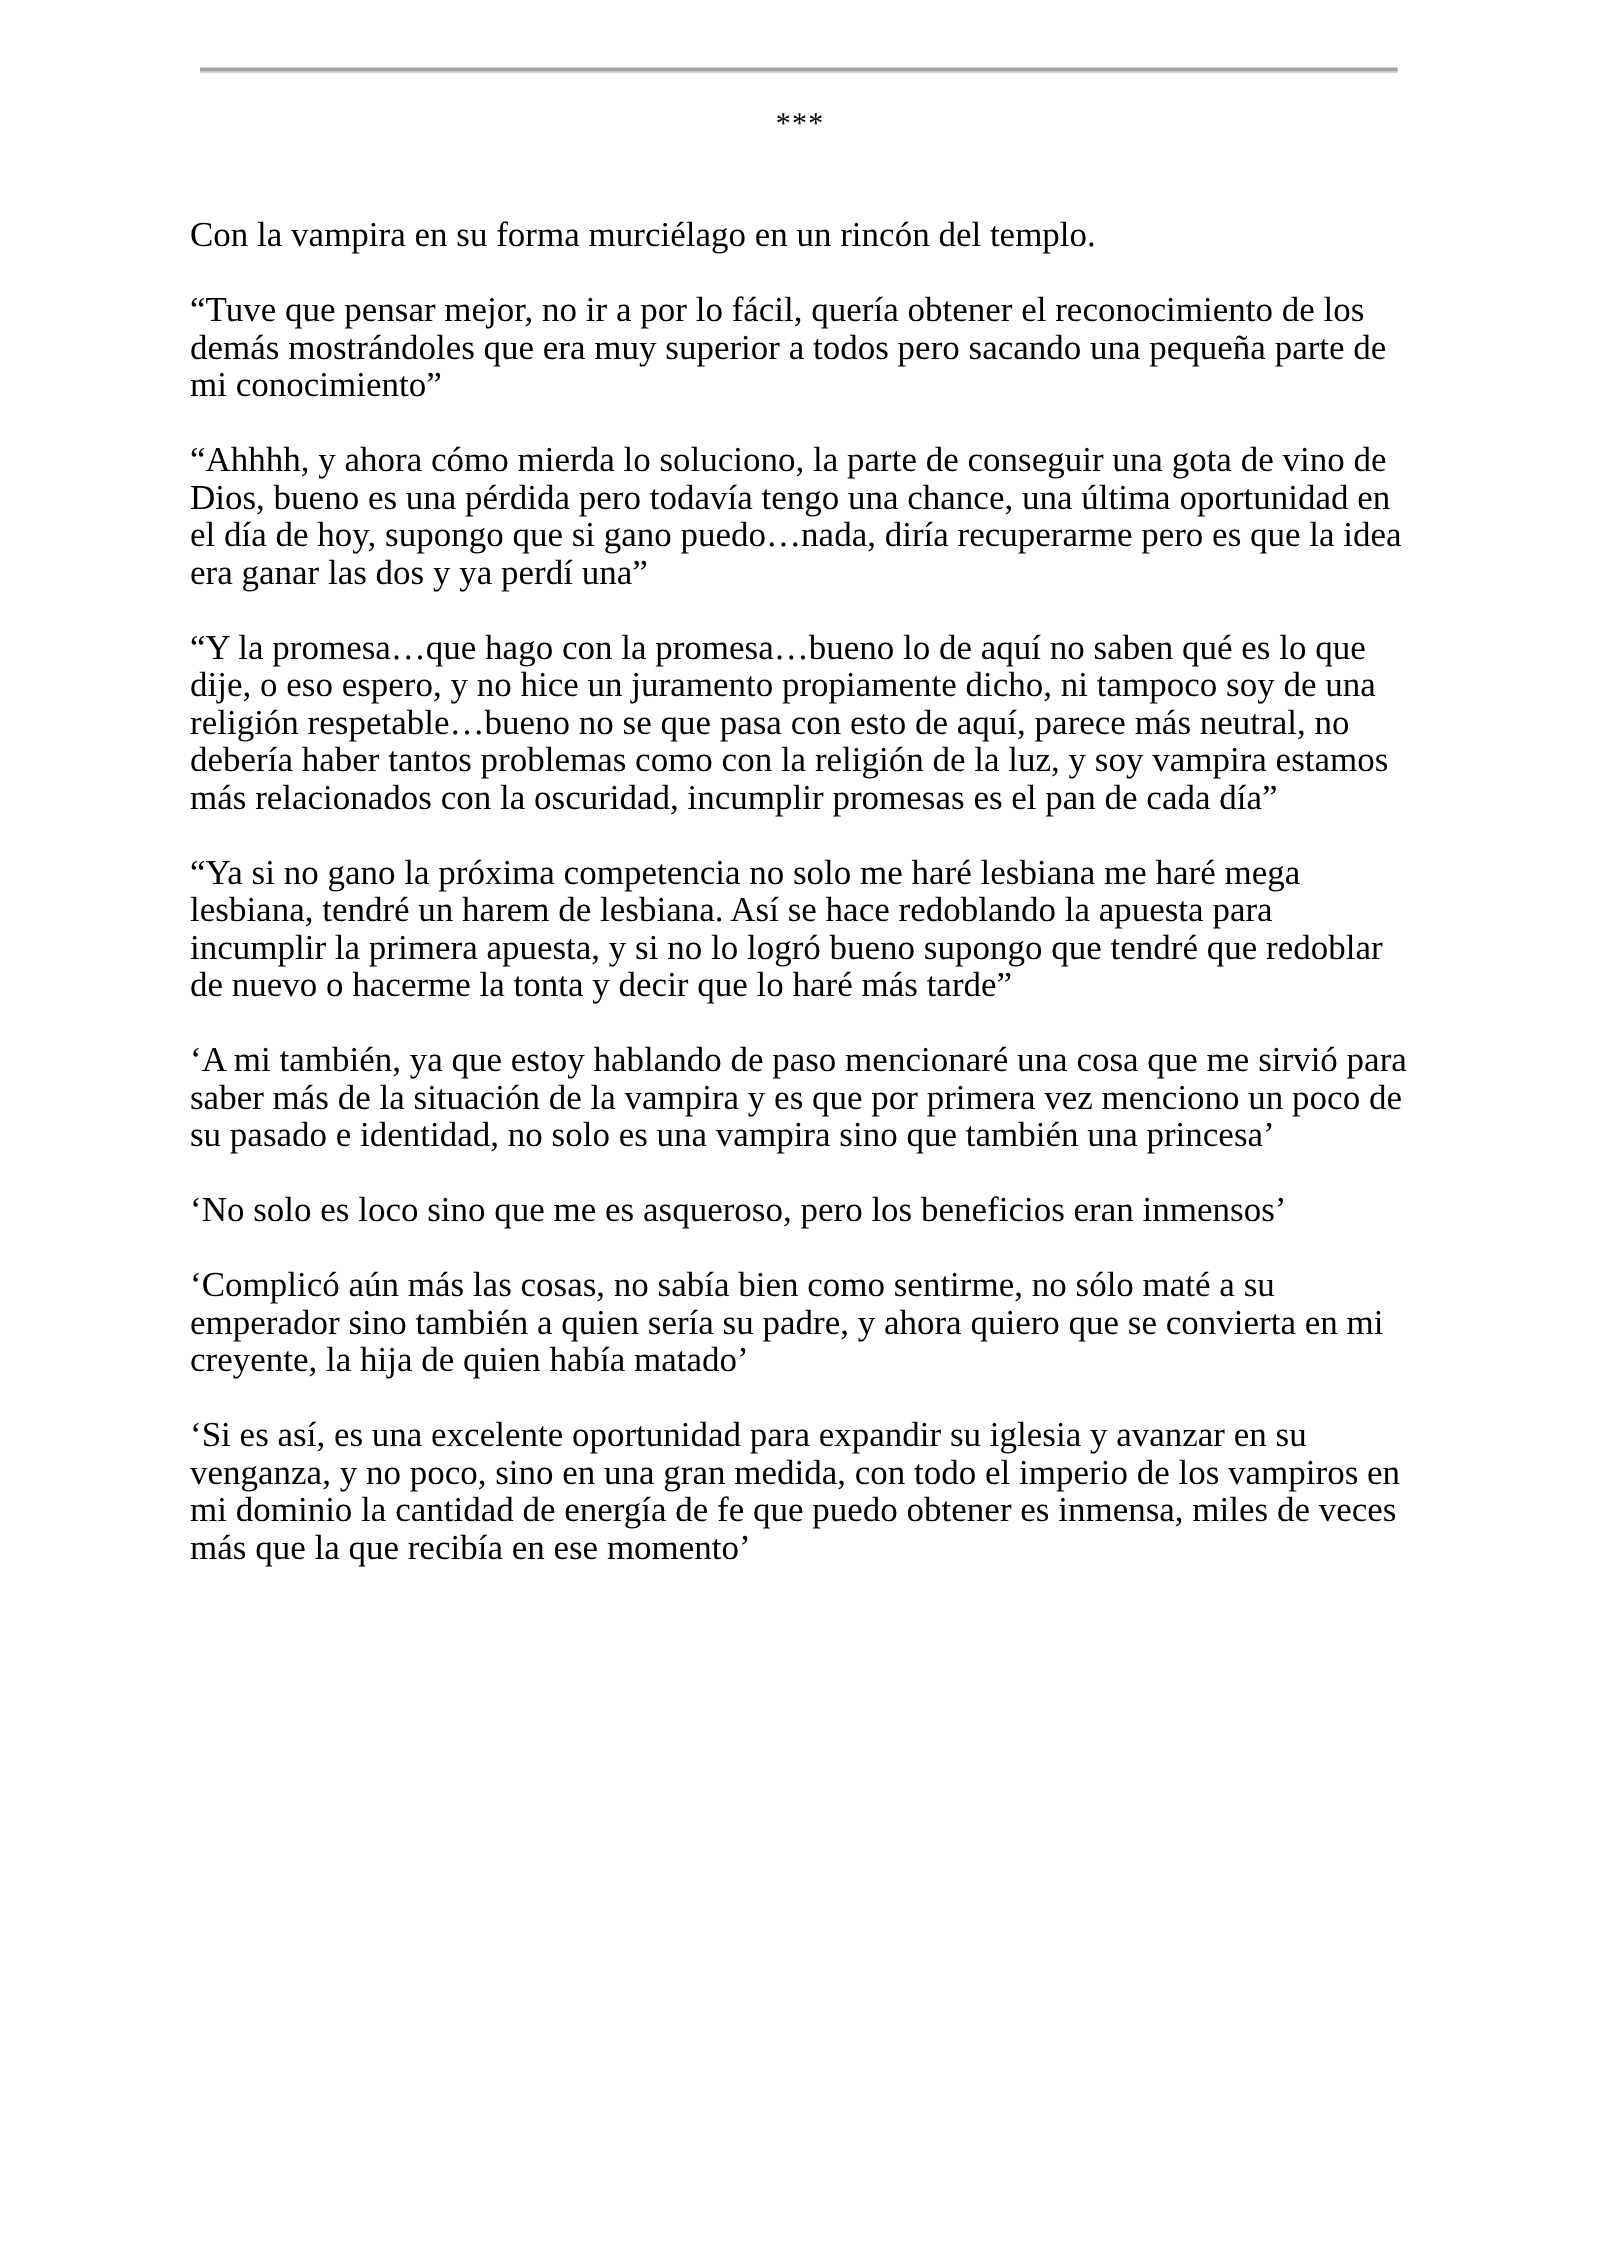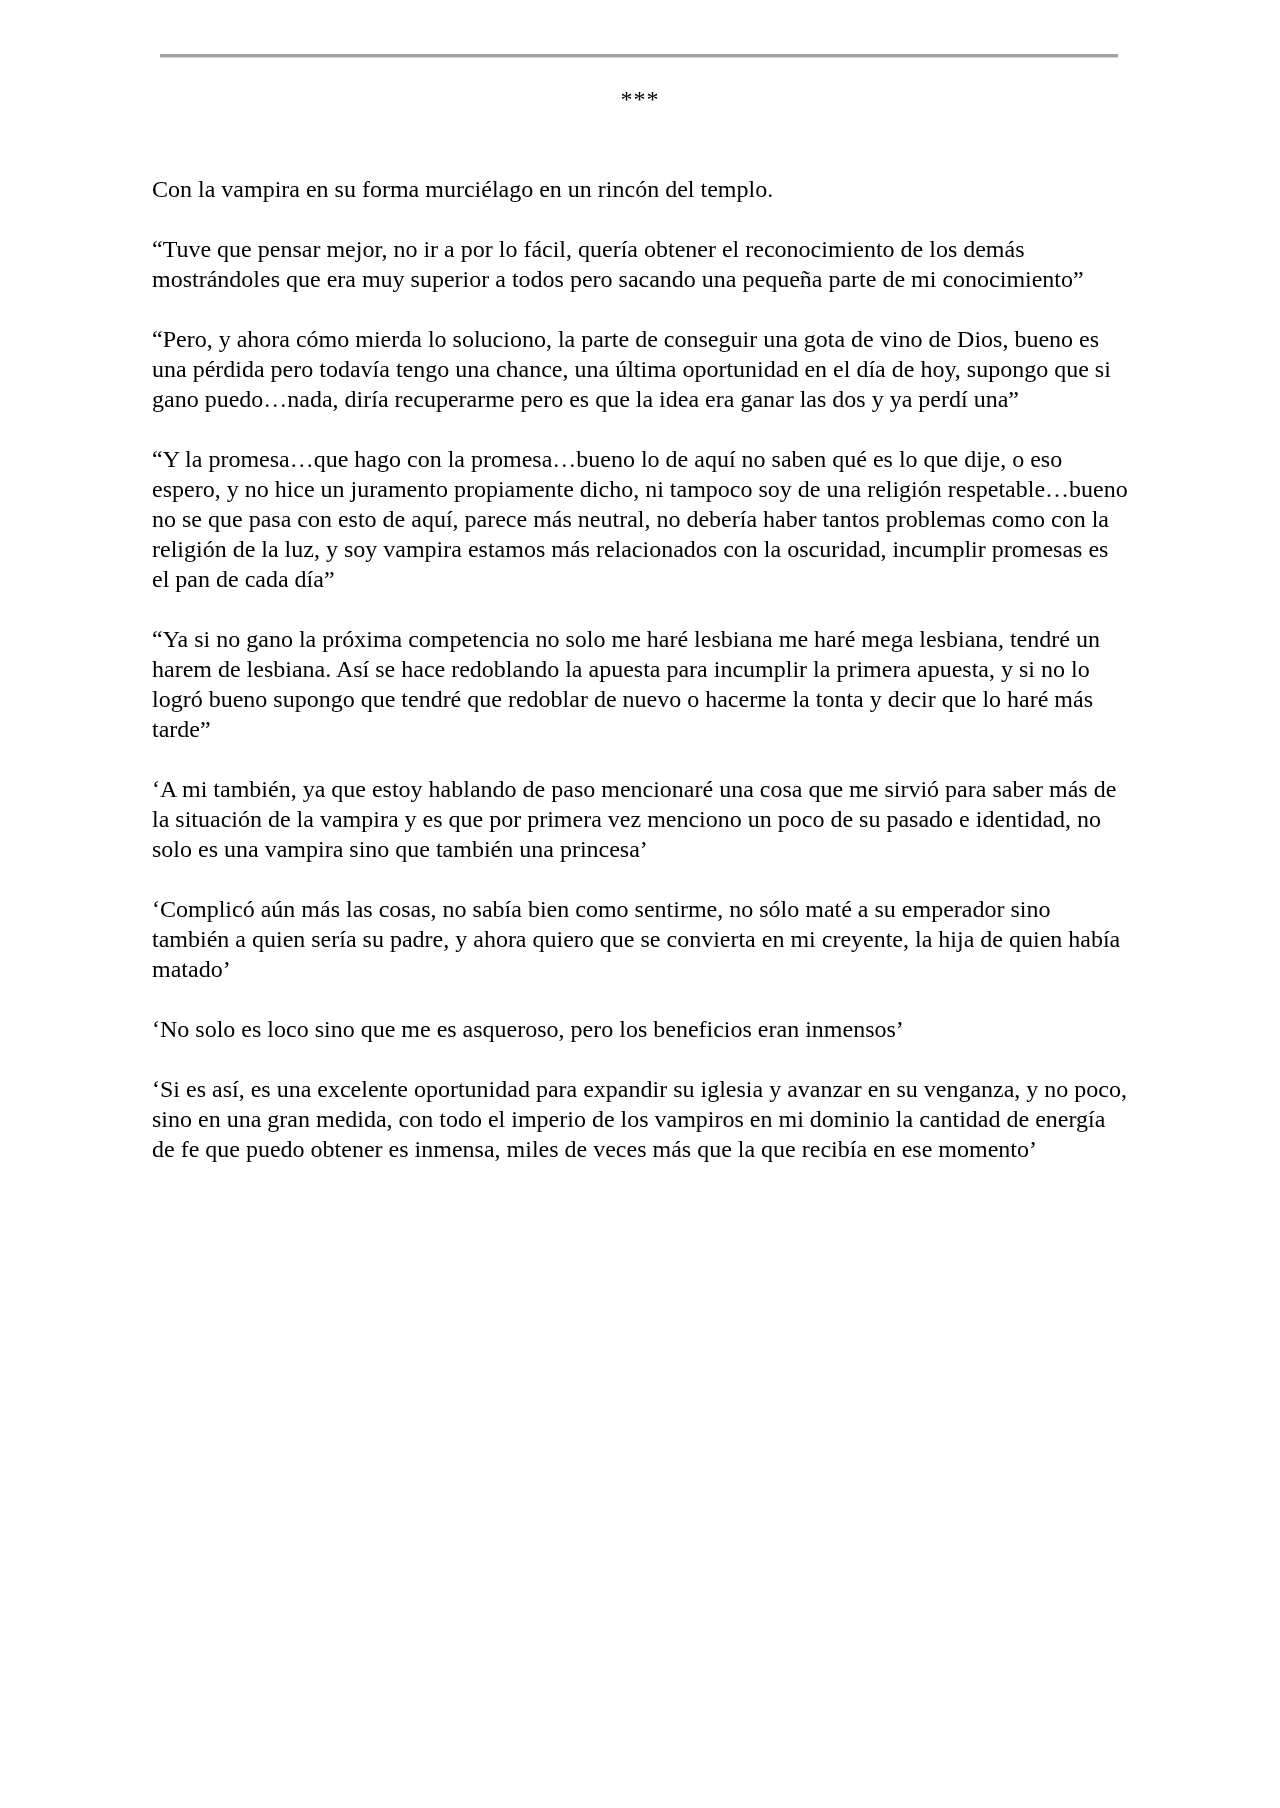--- a/index.html
+++ b/index.html
@@ -34,40 +34,40 @@
     font-size: 24px;
     line-height: 30px;
     letter-spacing: 1px;
     color: #000000;
   }
   .document-body {
     position: absolute;
     top: 174px;
     left: 152px;
     width: 976px;
-    font-size: 24px;
+    font-size: 28px;
     line-height: 30px;
     text-align: left;
     color: #000000;
   }
   .document-body p {
     margin: 0 0 30px 0;
     padding: 0;
   }
 </style>
 </head>
 <body>
 
 <div class="page">
   <div class="top-divider"></div>
   <div class="section-break">***</div>
   <div class="document-body">
     <p>Con la vampira en su forma murciélago en un rincón del templo.</p>
     <p>“Tuve que pensar mejor, no ir a por lo fácil, quería obtener el reconocimiento de los demás mostrándoles que era muy superior a todos pero sacando una pequeña parte de mi conocimiento”</p>
-    <p>“Pero, y ahora cómo mierda lo soluciono, la parte de conseguir una gota de vino de Dios, bueno es una pérdida pero todavía tengo una chance, una última oportunidad en el día de hoy, supongo que si gano puedo…nada, diría recuperarme pero es que la idea era ganar las dos y ya perdí una”</p>
+    <p>“Ahhhh, y ahora cómo mierda lo soluciono, la parte de conseguir una gota de vino de Dios, bueno es una pérdida pero todavía tengo una chance, una última oportunidad en el día de hoy, supongo que si gano puedo…nada, diría recuperarme pero es que la idea era ganar las dos y ya perdí una”</p>
     <p>“Y la promesa…que hago con la promesa…bueno lo de aquí no saben qué es lo que dije, o eso espero, y no hice un juramento propiamente dicho, ni tampoco soy de una religión respetable…bueno no se que pasa con esto de aquí, parece más neutral, no debería haber tantos problemas como con la religión de la luz, y soy vampira estamos más relacionados con la oscuridad, incumplir promesas es el pan de cada día”</p>
     <p>“Ya si no gano la próxima competencia no solo me haré lesbiana me haré mega lesbiana, tendré un harem de lesbiana. Así se hace redoblando la apuesta para incumplir la primera apuesta, y si no lo logró bueno supongo que tendré que redoblar de nuevo o hacerme la tonta y decir que lo haré más tarde”</p>
     <p>‘A mi también, ya que estoy hablando de paso mencionaré una cosa que me sirvió para saber más de la situación de la vampira y es que por primera vez menciono un poco de su pasado e identidad, no solo es una vampira sino que también una princesa’</p>
+    <p>‘No solo es loco sino que me es asqueroso, pero los beneficios eran inmensos’</p>
     <p>‘Complicó aún más las cosas, no sabía bien como sentirme, no sólo maté a su emperador sino también a quien sería su padre, y ahora quiero que se convierta en mi creyente, la hija de quien había matado’</p>
-    <p>‘No solo es loco sino que me es asqueroso, pero los beneficios eran inmensos’</p>
     <p>‘Si es así, es una excelente oportunidad para expandir su iglesia y avanzar en su venganza, y no poco, sino en una gran medida, con todo el imperio de los vampiros en mi dominio la cantidad de energía de fe que puedo obtener es inmensa, miles de veces más que la que recibía en ese momento’</p>
   </div>
 </div>
 
 </body></html>

